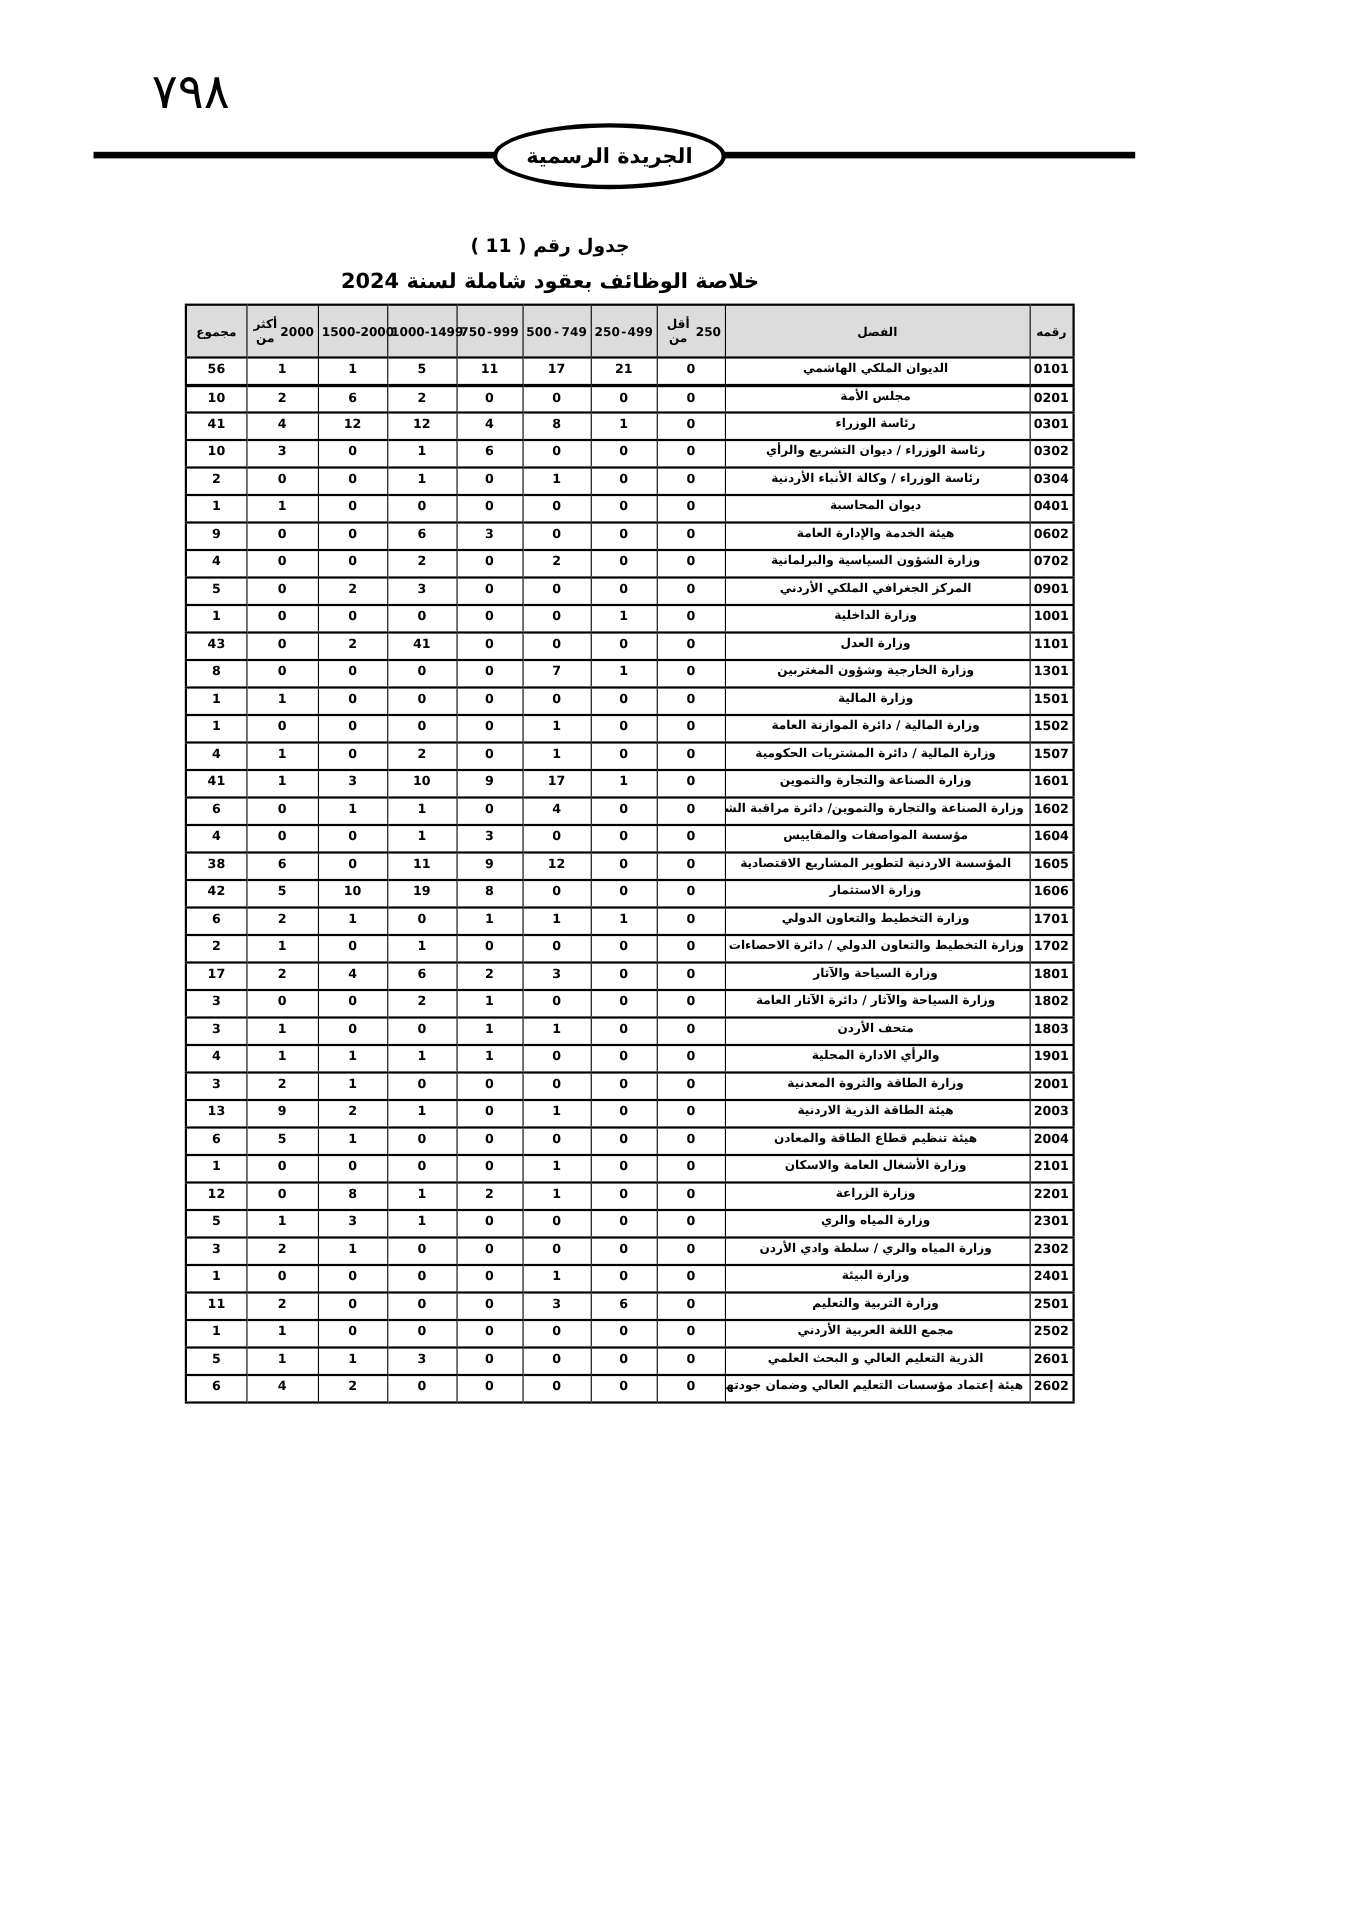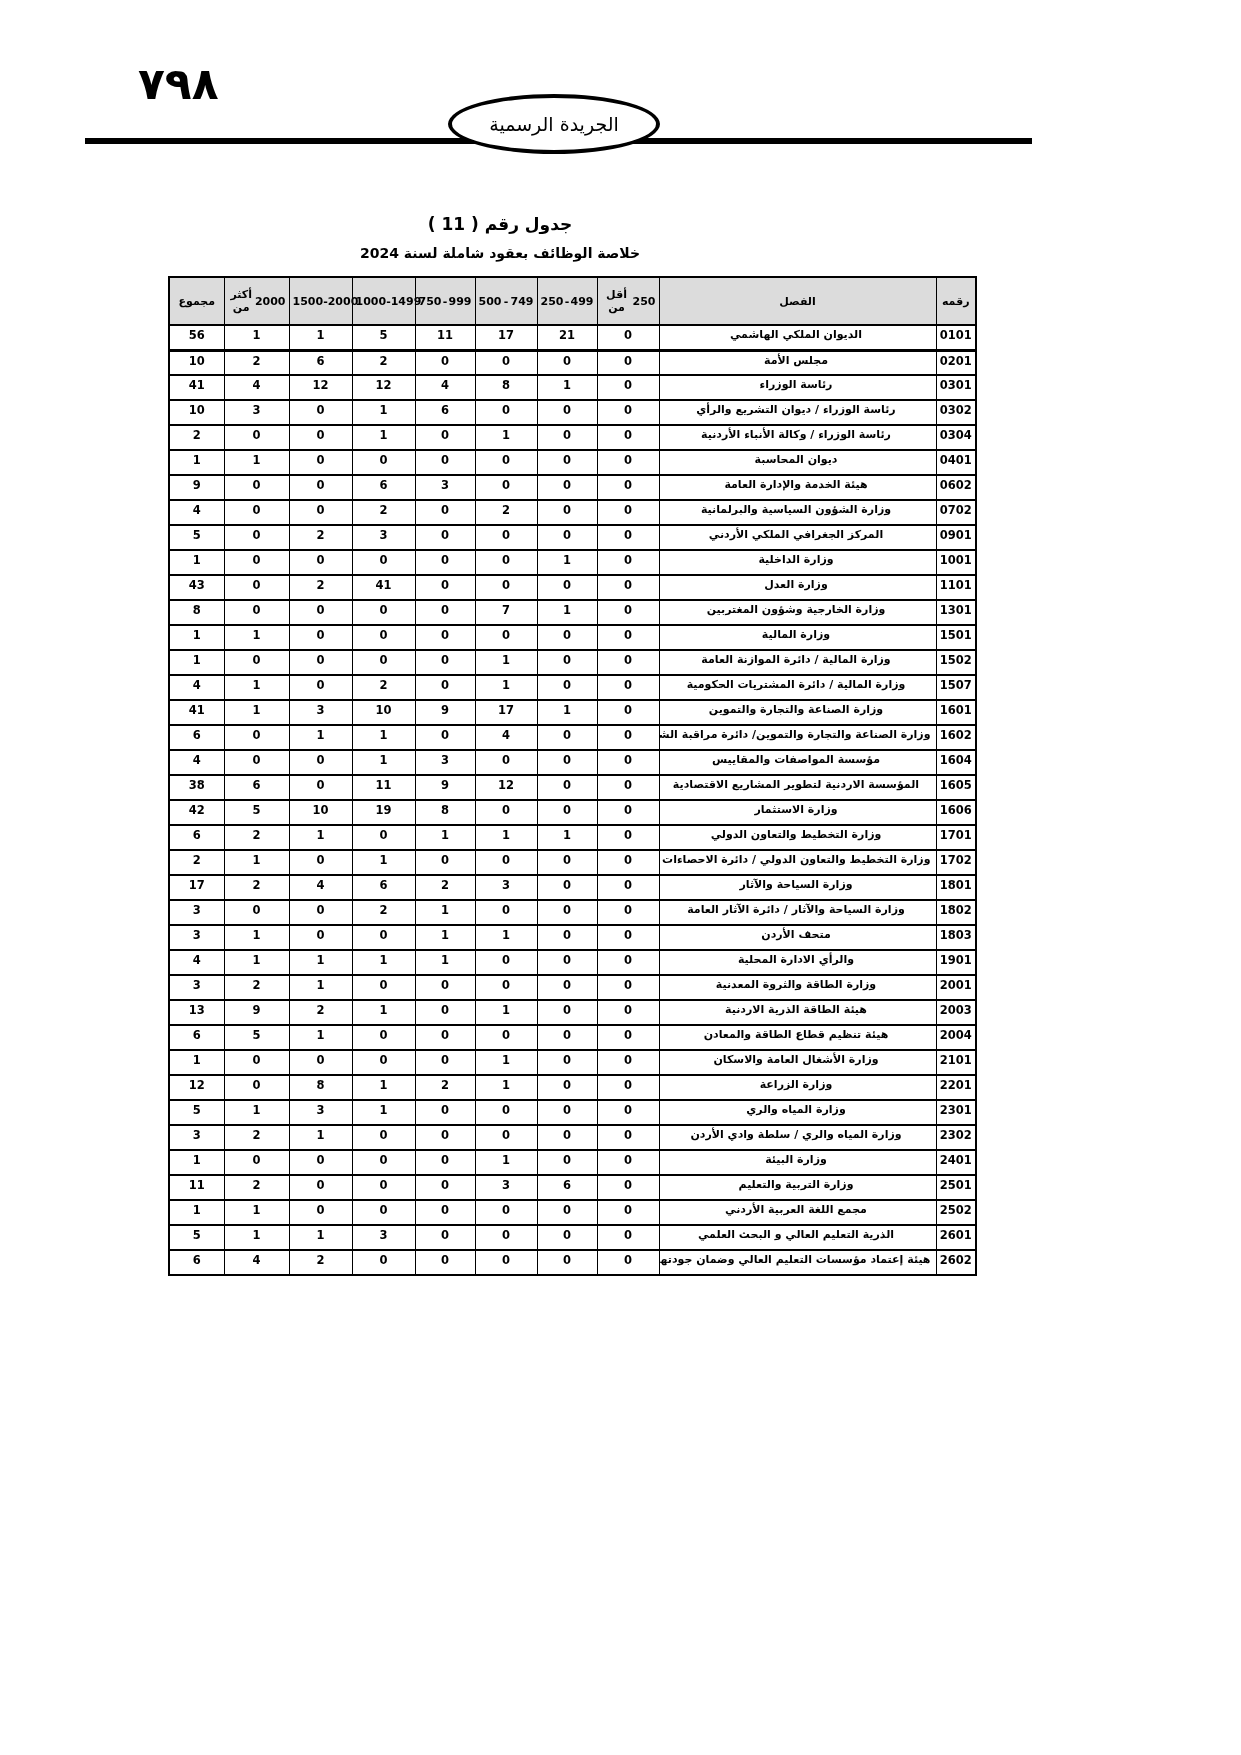--- a/index.html
+++ b/index.html
@@ -2,37 +2,37 @@
 <html><head>
 <meta charset="utf-8">
 <style>
   html,body { margin:0; padding:0; }
   body {
     width:1241px; height:1755px; position:relative; background:#ffffff;
     font-family:"DejaVu Sans", sans-serif; color:#000;
   }
   .pagenum {
     position:absolute; left:138px; top:58px;
-    font-size:44px; font-weight:bold; letter-spacing:4px;
+    font-size:44px; font-weight:normal; letter-spacing:4px;
   }
   .rule {
     position:absolute; left:85px; top:138px; width:947px; height:6px; background:#000;
   }
   .masthead-ellipse {
-    position:absolute; left:448px; top:94px; width:212px; height:60px;
+    position:absolute; left:448px; top:112px; width:212px; height:60px;
     border:4px solid #000; border-radius:50%; background:#fff;
     display:flex; align-items:center; justify-content:center;
-    font-weight:normal; font-size:19px; box-sizing:border-box;
+    font-weight:bold; font-size:19px; box-sizing:border-box;
   }
   .titles {
     position:absolute; left:160px; top:214px; width:680px;
     text-align:center; font-weight:bold;
   }
   .doc-title { font-size:17px; margin:0 0 11px 0; }
-  .doc-subtitle { font-size:14px; margin:0; }
+  .doc-subtitle { font-size:19px; margin:0; }
 
   table.gz {
     position:absolute; left:168px; top:276px; width:807px;
     border-collapse:collapse; table-layout:fixed;
     border:2px solid #000;
   }
   table.gz th, table.gz td {
     border-left:1px solid #000; border-right:1px solid #000;
     border-top:2px solid #000; border-bottom:2px solid #000;
     font-weight:bold; box-sizing:border-box;

